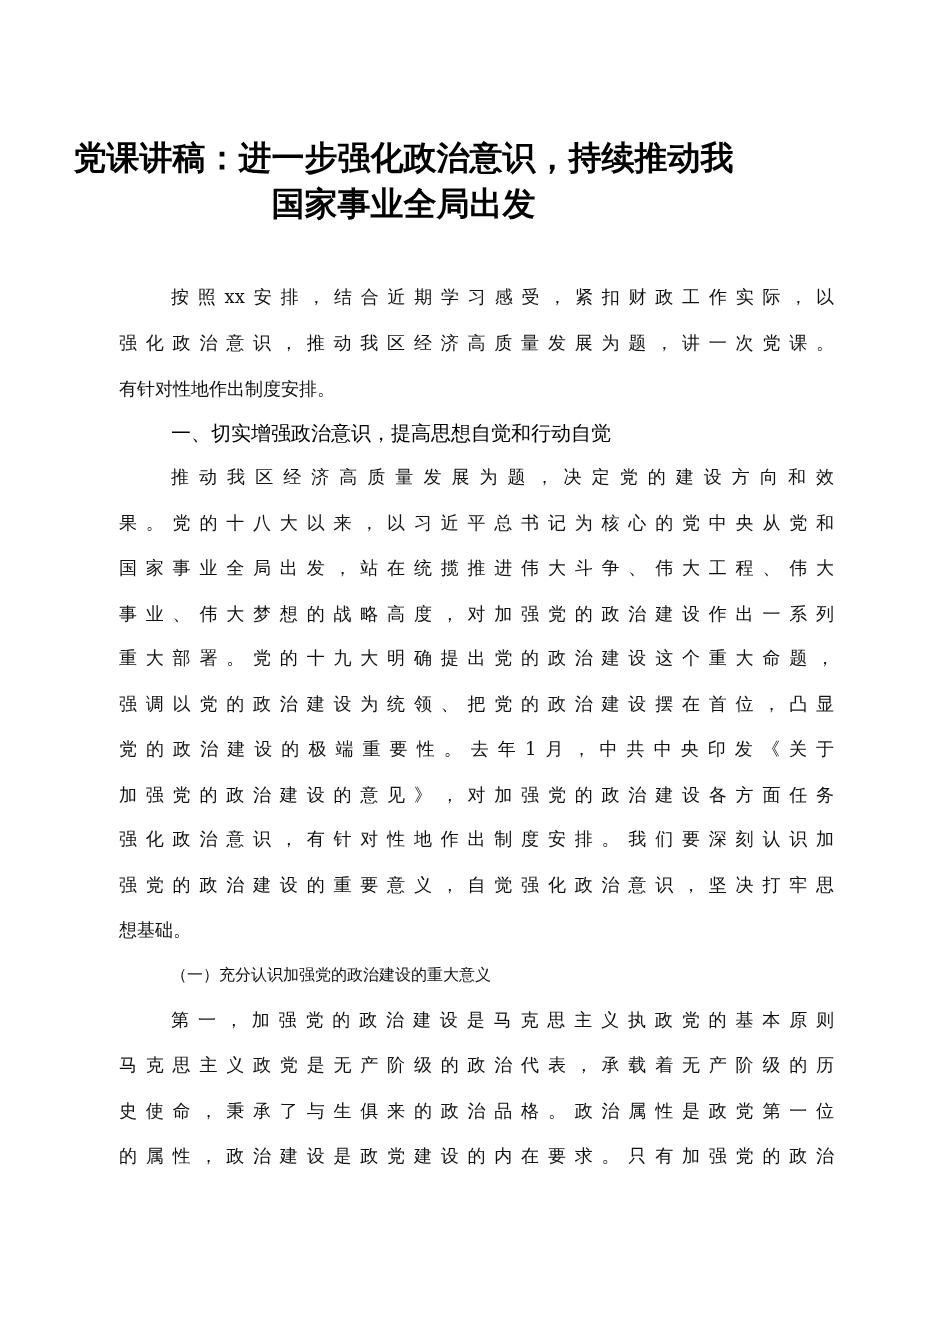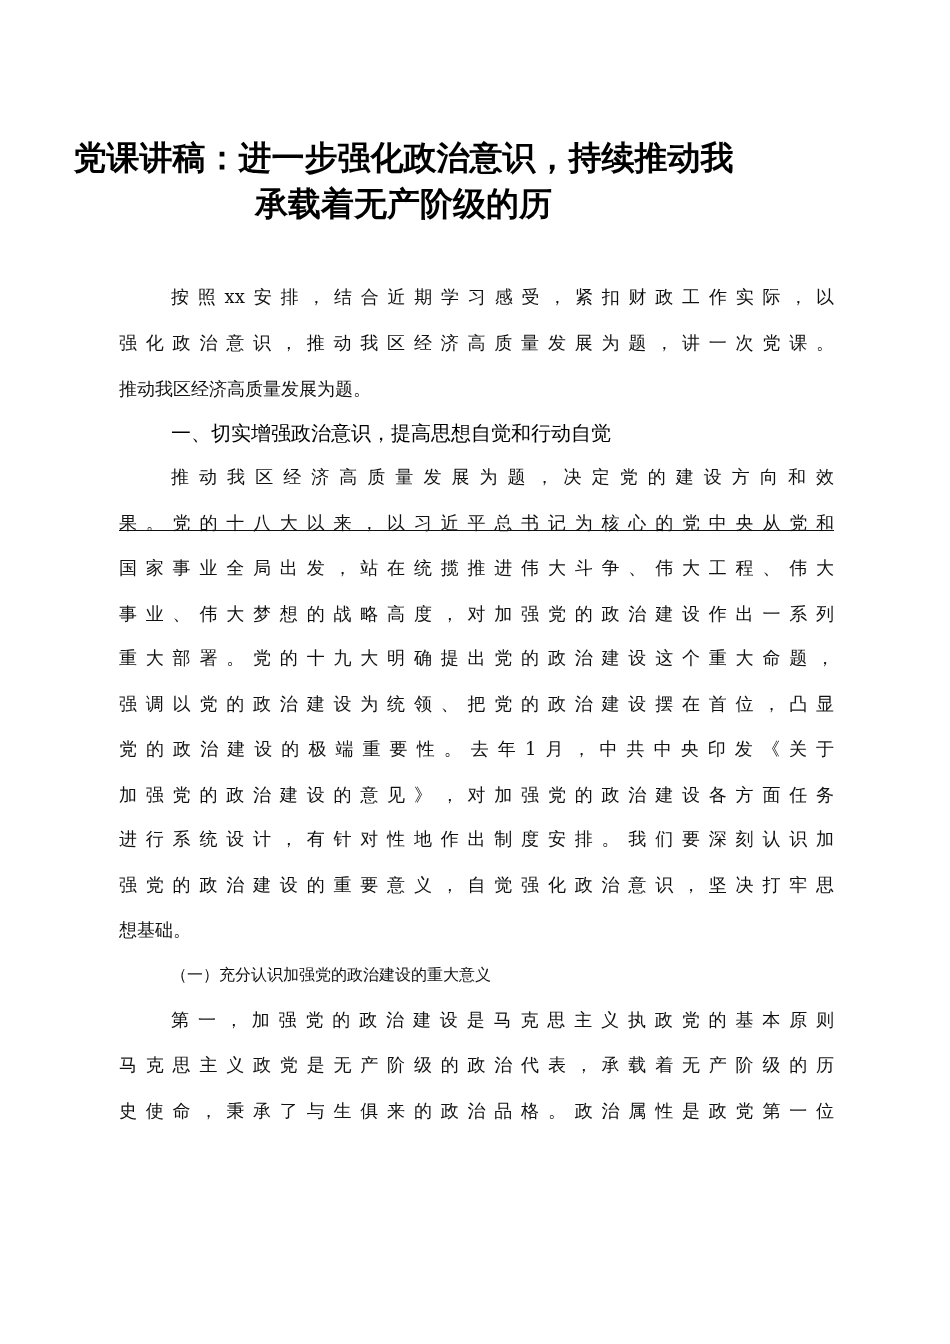--- a/index.html
+++ b/index.html
@@ -29,39 +29,40 @@
       font-family: "DejaVu Serif", "Liberation Serif", serif;
       font-size: 16px; color: #111111; line-height: 30px; white-space: nowrap;
     }
   </style>
 </head>
 <body>
 
 <div class="page">
 
   <div class="title-line" style="top:138px;">党课讲稿：进一步强化政治意识，持续推动我</div>
-  <div class="title-line" style="top:184px;">承载着无产阶级的历</div>
+  <div class="title-line" style="top:184px;">国家事业全局出发</div>
 
   <div class="line indent" style="top:282px;">按照xx安排，结合近期学习感受，紧扣财政工作实际，以</div>
   <div class="line" style="top:328px;">强化政治意识，推动我区经济高质量发展为题，讲一次党课。</div>
-  <div class="line last" style="top:374px;">推动我区经济高质量发展为题。</div>
+  <div class="line last" style="top:374px;">有针对性地作出制度安排。</div>
 
   <div class="heading1" style="top:418px;">一、切实增强政治意识，提高思想自觉和行动自觉</div>
 
   <div class="line indent" style="top:462px;">推动我区经济高质量发展为题，决定党的建设方向和效</div>
-  <div class="line" style="top:508px;text-decoration:underline;">果。党的十八大以来，以习近平总书记为核心的党中央从党和</div>
+  <div class="line" style="top:508px;">果。党的十八大以来，以习近平总书记为核心的党中央从党和</div>
   <div class="line" style="top:553px;">国家事业全局出发，站在统揽推进伟大斗争、伟大工程、伟大</div>
   <div class="line" style="top:599px;">事业、伟大梦想的战略高度，对加强党的政治建设作出一系列</div>
   <div class="line" style="top:689px;">强调以党的政治建设为统领、把党的政治建设摆在首位，凸显</div>
   <div class="line" style="top:643px;">重大部署。党的十九大明确提出党的政治建设这个重大命题，</div>
   <div class="line" style="top:734px;">党的政治建设的极端重要性。去年1月，中共中央印发《关于</div>
   <div class="line" style="top:780px;">加强党的政治建设的意见》，对加强党的政治建设各方面任务</div>
-  <div class="line" style="top:824px;">进行系统设计，有针对性地作出制度安排。我们要深刻认识加</div>
+  <div class="line" style="top:824px;">强化政治意识，有针对性地作出制度安排。我们要深刻认识加</div>
   <div class="line last" style="top:915px;">想基础。</div>
   <div class="line" style="top:870px;">强党的政治建设的重要意义，自觉强化政治意识，坚决打牢思</div>
 
   <div class="heading2" style="top:960px;">（一）充分认识加强党的政治建设的重大意义</div>
 
   <div class="line indent" style="top:1005px;">第一，加强党的政治建设是马克思主义执政党的基本原则</div>
   <div class="line" style="top:1050px;">马克思主义政党是无产阶级的政治代表，承载着无产阶级的历</div>
   <div class="line" style="top:1096px;">史使命，秉承了与生俱来的政治品格。政治属性是政党第一位</div>
+  <div class="line" style="top:1141px;">的属性，政治建设是政党建设的内在要求。只有加强党的政治</div>
 
 </div>
 
 </body></html>

